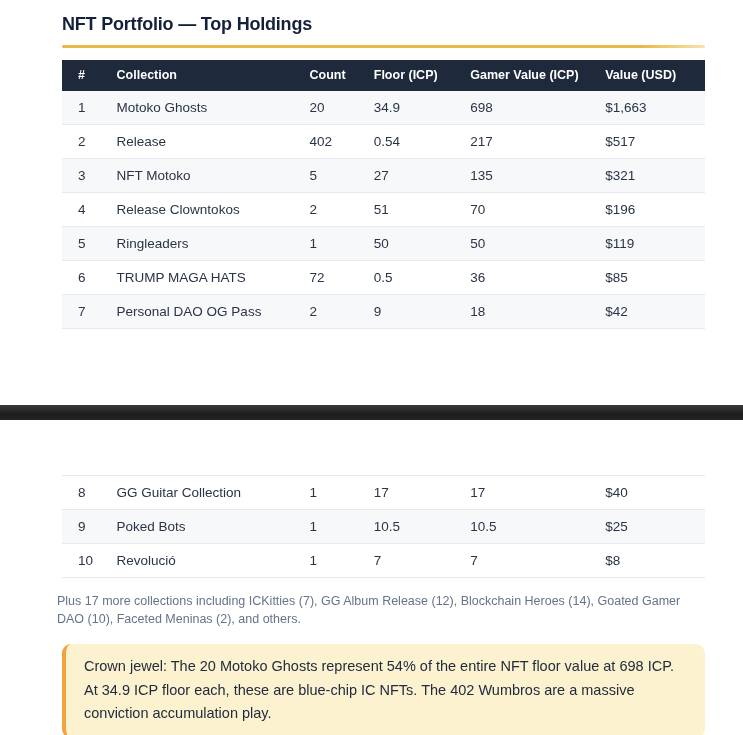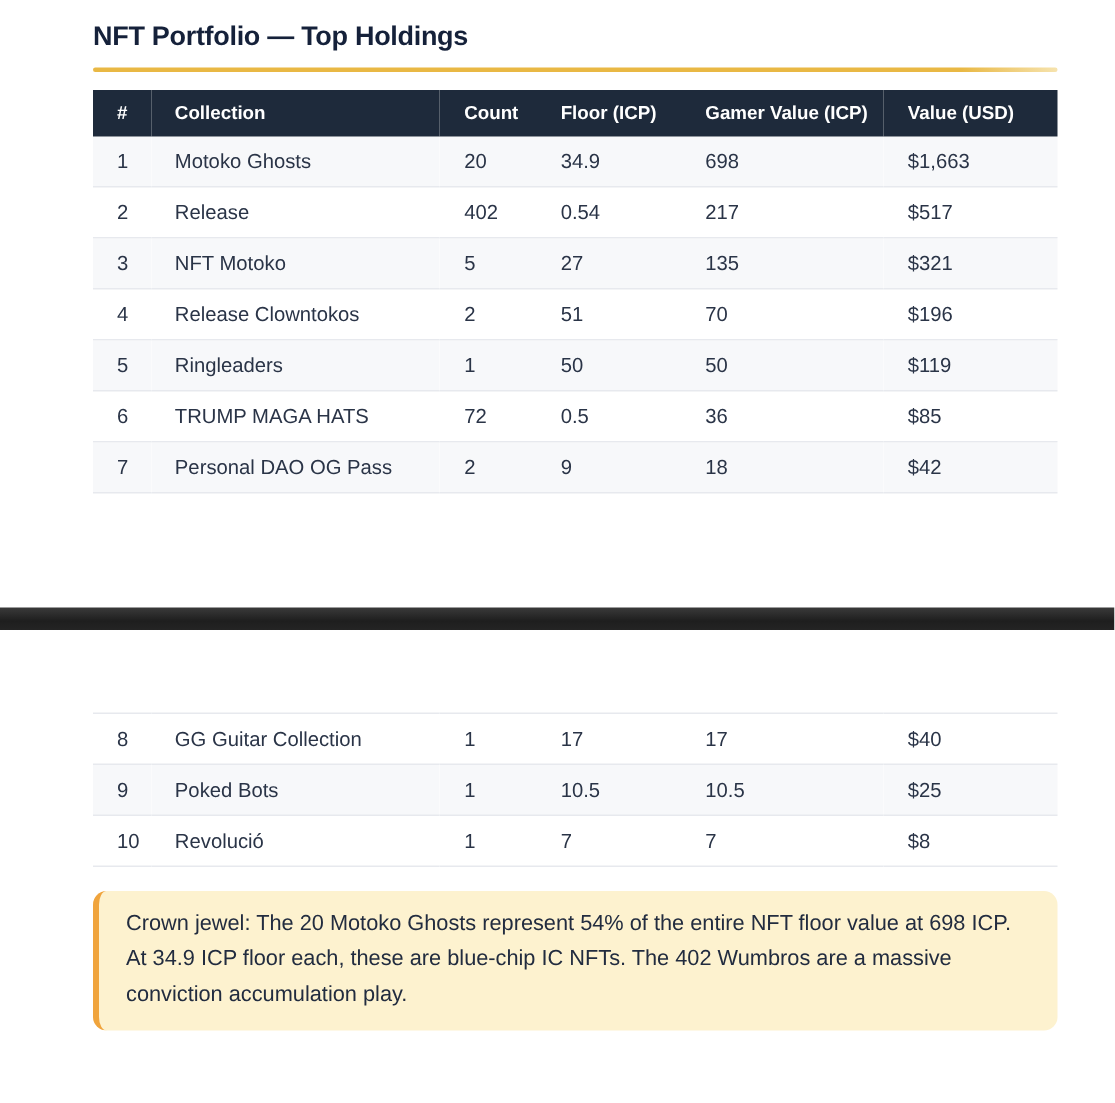--- a/index.html
+++ b/index.html
@@ -207,18 +207,19 @@
         <td>10</td>
         <td>Revolució</td>
         <td>1</td>
         <td>7</td>
         <td>7</td>
         <td>$8</td>
       </tr>
     </tbody>
   </table>
 
+  <p class="note">Plus 17 more collections including ICKitties (7), GG Album Release (12), Blockchain Heroes (14), Goated Gamer DAO (10), Faceted Meninas (2), and others.</p>
 
   <div class="callout">
     <p><strong>Crown jewel:</strong><span> The 20 Motoko Ghosts represent 54% of the entire NFT floor value at 698 ICP. At 34.9 ICP floor each, these are blue-chip IC NFTs. The 402 Wumbros are a massive conviction accumulation play.</span></p>
   </div>
 
 </div>
 
 </body></html>

